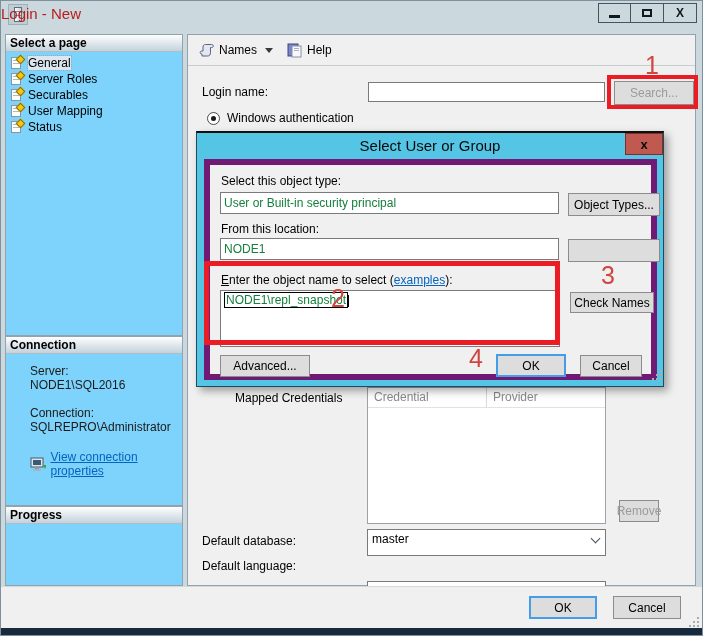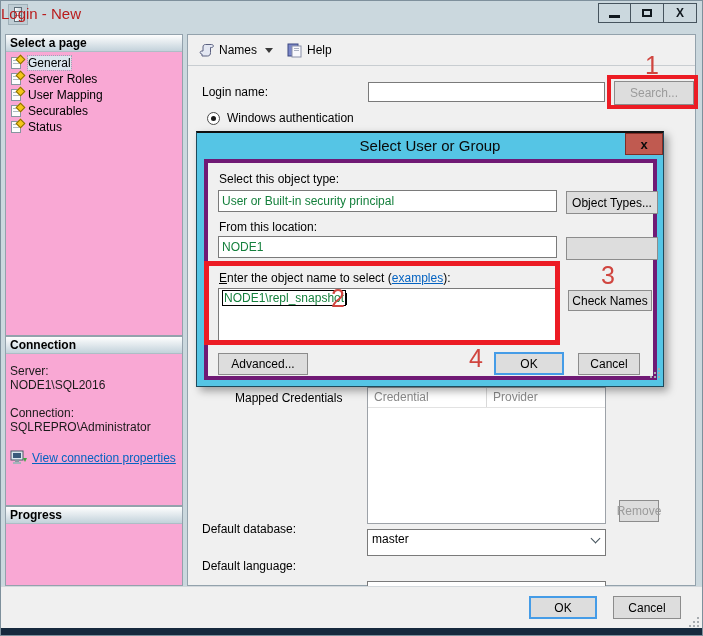--- a/index.html
+++ b/index.html
@@ -14,27 +14,27 @@
   .app-icon .cyl i{display:block;height:4px;border-bottom:1px solid #7C8C96;}
   .win-title{position:absolute;left:0;top:4px;width:703px;text-align:left;font-size:15px;color:#b91c1c;}
   .winbtns{position:absolute;right:7px;top:2px;display:flex;}
   .winbtn{width:33px;height:20px;background:#CBD8DE;border:1px solid #46545E;border-left:none;display:flex;align-items:center;justify-content:center;cursor:pointer;}
   .winbtn:first-child{border-left:1px solid #46545E;}
   .g-min{width:11px;height:3px;background:#10181E;margin-top:6px;}
   .g-max{width:10px;height:8px;border:2px solid #10181E;}
   .g-x{font-size:12px;font-weight:bold;color:#10181E;}
 
   
-  .panel{position:absolute;left:4px;width:178px;background:#f9a8d4;border:1px solid #93A2AC;}
+  .panel{position:absolute;left:4px;width:178px;background:#7dd3fc;border:1px solid #93A2AC;}
   .panel-hdr{height:17px;background:linear-gradient(#FEFEFE,#C3D2DB);border-bottom:1px solid #AEBDC6;font-size:12px;font-weight:bold;color:#000;padding:1px 0 0 4px;}
   .tree{padding:3px 0 0 3px;}
   .tree-item{display:flex;align-items:center;height:16px;font-size:12px;color:#000;cursor:pointer;}
   .tree-item .pg{margin:0 4px 0 2px;}
   .tree-item.sel .tlabel{background:#DCE6EE;outline:1px dotted #9AAAB8;}
-  .conn-body{padding:10px 0 0 4px;font-size:12px;color:#1A1A1A;line-height:14px;}
+  .conn-body{padding:10px 0 0 24px;font-size:12px;color:#1A1A1A;line-height:14px;}
   .conn-gap{height:14px;}
   .link-row{display:flex;align-items:center;margin-top:16px;}
   .link{color:#0563C1;text-decoration:underline;cursor:pointer;}
   .prog-body{display:flex;align-items:flex-start;padding:10px 0 0 14px;}
   .spinner{width:26px;height:26px;border:5px dashed #CFCFCF;border-radius:50%;}
   .ready{font-size:12px;margin:4px 0 0 14px;}
 
   
   .main{position:absolute;left:186px;top:33px;width:509px;height:552px;background:#F0F0F0;border:1px solid #93A2AC;}
   .toolbar{position:absolute;left:0;top:0;width:507px;height:31px;border-bottom:1px solid #C8CDD1;display:flex;align-items:center;padding-left:10px;font-size:12px;}
@@ -56,21 +56,21 @@
   .grid-hdr .c2{padding:2px 0 0 6px;flex:1;}
   .bottombar{position:absolute;left:0;top:585px;width:703px;height:42px;background:#F0F0F0;border-top:1px solid #D3D8DC;}
   .grip{position:absolute;width:10px;height:10px;}
   .grip i{position:absolute;width:2px;height:2px;background:#A7ACB0;box-shadow:4px 0 #A7ACB0, 8px 0 #A7ACB0, 4px -4px #A7ACB0, 8px -4px #A7ACB0, 8px -8px #A7ACB0;left:0;top:8px;}
   .darkstrip{position:absolute;left:0;top:627px;width:703px;height:9px;background:#16293D;}
 
   
   .dialog{position:absolute;left:195px;top:130px;width:468px;height:256px;background:#55C5E5;border:1px solid #1D4A5C;border-top:2px solid #101010;box-shadow:4px 4px 8px rgba(0,0,0,0.35);}
   .dlg-title{position:absolute;left:0;top:4px;width:100%;text-align:center;font-size:15px;color:#0A0A0A;}
   .dlg-close{position:absolute;right:0px;top:0px;width:38px;height:22px;background:#C05A50;border:1px solid #7E2D27;display:flex;align-items:center;justify-content:center;font-weight:bold;font-size:13px;color:#0A0A0A;cursor:pointer;}
-  .dlg-body{position:absolute;left:7px;top:26px;width:453px;height:221px;background:#F0F0F0;border:4px solid #701a75;padding-left:27px;}
+  .dlg-body{position:absolute;left:7px;top:26px;width:453px;height:221px;background:#F0F0F0;border:6px solid #701a75;padding-left:27px;}
   .u-first::first-letter{text-decoration:underline;}
   .typed{border:1px solid #000;padding:0 1px;font-size:12px;}
   .caret{display:inline-block;width:1px;height:12px;background:#000;vertical-align:middle;}
 
   
   .redbox{position:absolute;border:4px solid #EC1C24;background:transparent;pointer-events:none;}
   .rednum{position:absolute;color:#D0453F;font-size:25px;pointer-events:none;}
 
   
   .pg{position:relative;width:13px;height:14px;}
@@ -125,30 +125,30 @@
           </span>
         <span class="tlabel">Server Roles</span>
       </div>
       <div class="tree-item">
         <span class="pg">
             <span class="sheet"></span>
             <span class="ln" style="top:4px;"></span>
             <span class="ln" style="top:7px;"></span>
             <span class="pen"></span>
           </span>
+        <span class="tlabel">Securables</span>
+      </div>
+      <div class="tree-item">
+        <span class="pg">
+            <span class="sheet"></span>
+            <span class="ln" style="top:4px;"></span>
+            <span class="ln" style="top:7px;"></span>
+            <span class="pen"></span>
+          </span>
         <span class="tlabel">User Mapping</span>
-      </div>
-      <div class="tree-item">
-        <span class="pg">
-            <span class="sheet"></span>
-            <span class="ln" style="top:4px;"></span>
-            <span class="ln" style="top:7px;"></span>
-            <span class="pen"></span>
-          </span>
-        <span class="tlabel">Securables</span>
       </div>
       <div class="tree-item">
         <span class="pg">
             <span class="sheet"></span>
             <span class="ln" style="top:4px;"></span>
             <span class="ln" style="top:7px;"></span>
             <span class="pen"></span>
           </span>
         <span class="tlabel">Status</span>
       </div>
@@ -213,21 +213,21 @@
 
     <div class="lbl abs" style="left:47px;top:356px;">Mapped Credentials</div>
     <div class="grid abs" style="left:179px;top:352px;width:239px;height:137px;">
       <div class="grid-hdr">
         <div class="c1">Credential</div>
         <div class="c2">Provider</div>
       </div>
     </div>
     <div class="btn dim abs" style="left:431px;top:465px;width:40px;height:22px;">Remove</div>
 
-    <div class="lbl abs" style="left:14px;top:487px;text-align:center;">Default database:</div>
+    <div class="lbl abs" style="left:14px;top:499px;text-align:center;">Default database:</div>
     <div class="combo abs" style="left:179px;top:494px;width:239px;height:27px;">
       <span>master</span>
       <span class="chev"></span>
     </div>
     <div class="lbl abs" style="left:14px;top:524px;">Default language:</div>
     <div class="combo abs" style="left:179px;top:519px;width:239px;height:21px;">
       <span>&lt;default&gt;</span>
       <span class="chev"></span>
     </div>
   </div>

